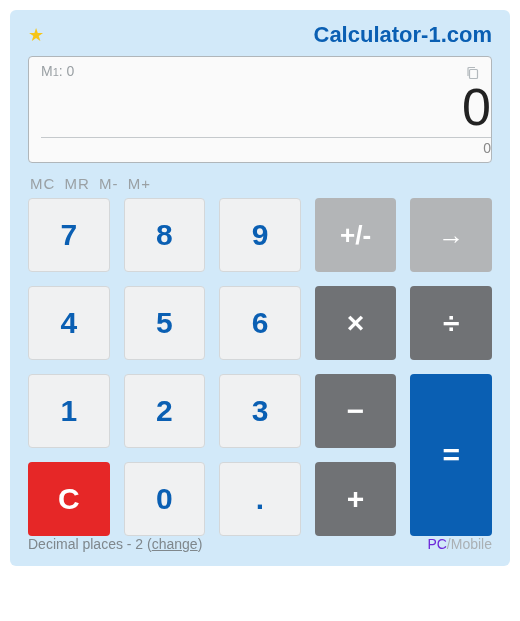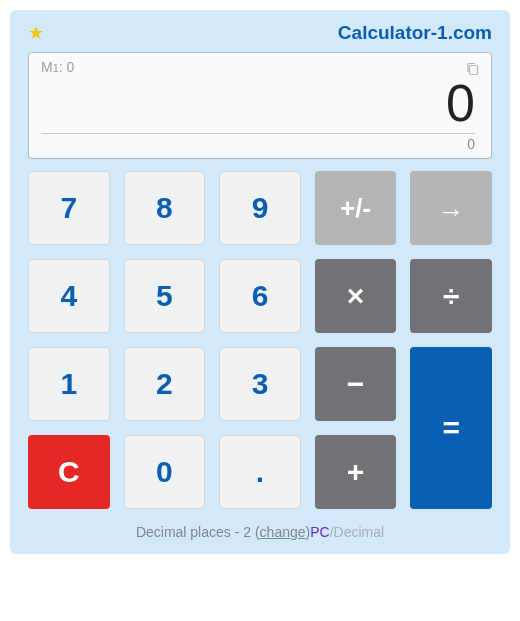--- a/index.html
+++ b/index.html
@@ -31,27 +31,27 @@
       cursor: pointer;
     }
     .star {
       color: #f5c518;
       font-size: 18px;
       line-height: 1;
     }
     .brand {
       color: #0a5fb3;
       font-weight: bold;
-      font-size: 19px;
+      font-size: 22px;
     }
     .display {
       background: #fafafa;
       border: 1px solid #b0b6ba;
       border-radius: 4px;
-      padding: 6px 16px 6px 12px;
+      padding: 6px 0 6px 12px;
       margin-bottom: 12px;
       position: relative;
     }
     .mem-line {
       color: #9aa0a4;
       font-size: 14px;
       text-align: left;
     }
     .mem-line .m1 { font-size: 11px; }
     .copy-icon {
@@ -119,23 +119,23 @@
       color: #fff;
     }
     .btn-equals {
       background: #0a5fb3;
       color: #fff;
       grid-row: span 2;
     }
     .btn-arrow, .btn-sign { font-size: 26px; }
     .footer {
       display: flex;
-      justify-content: center;
-      align-items: center;
-      margin-top: 15px;
+      justify-content: space-between;
+      align-items: center;
+      margin-top: 0;
       font-size: 14px;
       color: #7f878c;
     }
     .change-link {
       color: #7f878c;
       text-decoration: underline;
       cursor: pointer;
     }
     .mode .active { color: #6d28d9; }
     .mode { color: #aab0b4; }
@@ -159,20 +159,26 @@
     <span class="copy-icon">
       <svg width="16" height="16" viewBox="0 0 16 16" fill="none" stroke="currentColor" stroke-width="1.2">
         <rect x="4.5" y="4.5" width="8" height="9" rx="1"></rect>
         <path d="M3 11 V3.5 a1 1 0 0 1 1-1 H10"></path>
       </svg>
     </span>
     <div class="main-display">0</div>
     <div class="sub-display">0</div>
   </div>
 
+  <div class="mem-buttons">
+    <span>MC</span>
+    <span>MR</span>
+    <span>M-</span>
+    <span>M+</span>
+  </div>
 
   <div class="keypad">
     <button class="btn btn-num">7</button>
     <button class="btn btn-num">8</button>
     <button class="btn btn-num">9</button>
     <button class="btn btn-light btn-sign">+/-</button>
     <button class="btn btn-light btn-arrow">→</button>
 
     <button class="btn btn-num">4</button>
     <button class="btn btn-num">5</button>
@@ -191,17 +197,17 @@
     <button class="btn btn-num">.</button>
     <button class="btn btn-dark">+</button>
   </div>
 
   <div class="footer">
     <div>
       <span>Decimal places - 2</span>
       (<span class="change-link">change</span>)
     </div>
     <div class="mode">
-      <span class="active">PC</span><span>/</span><span>Decimal</span>
+      <span class="active">PC</span><span>/</span><span>Mobile</span>
     </div>
   </div>
 
 </div>
 
 </body></html>

